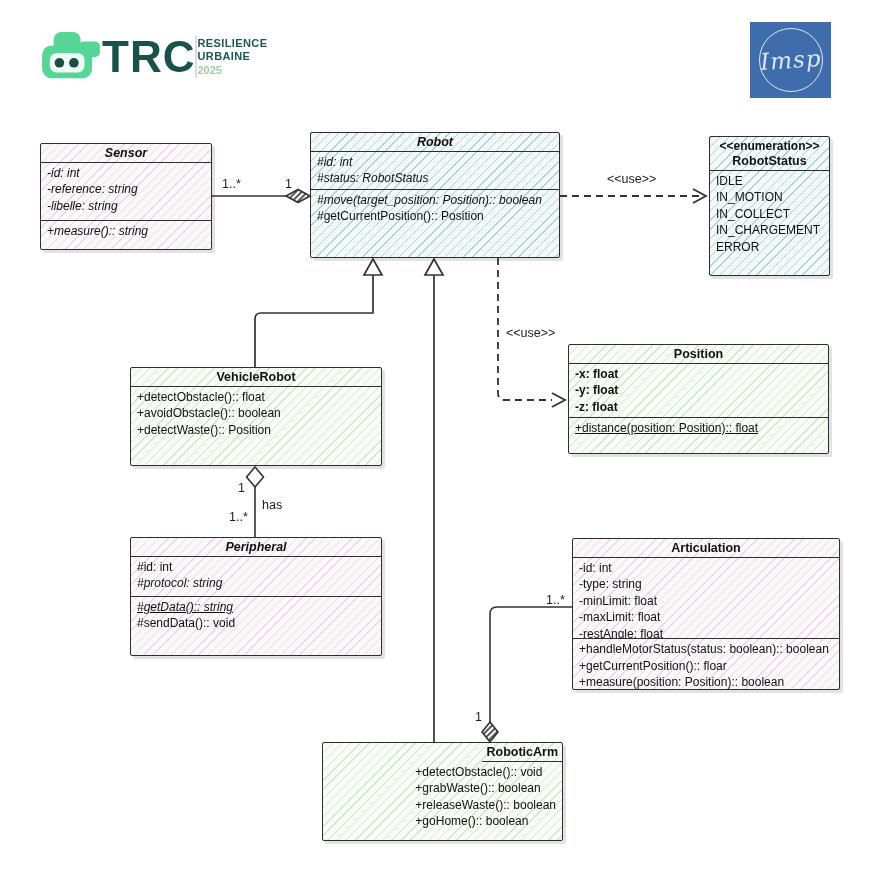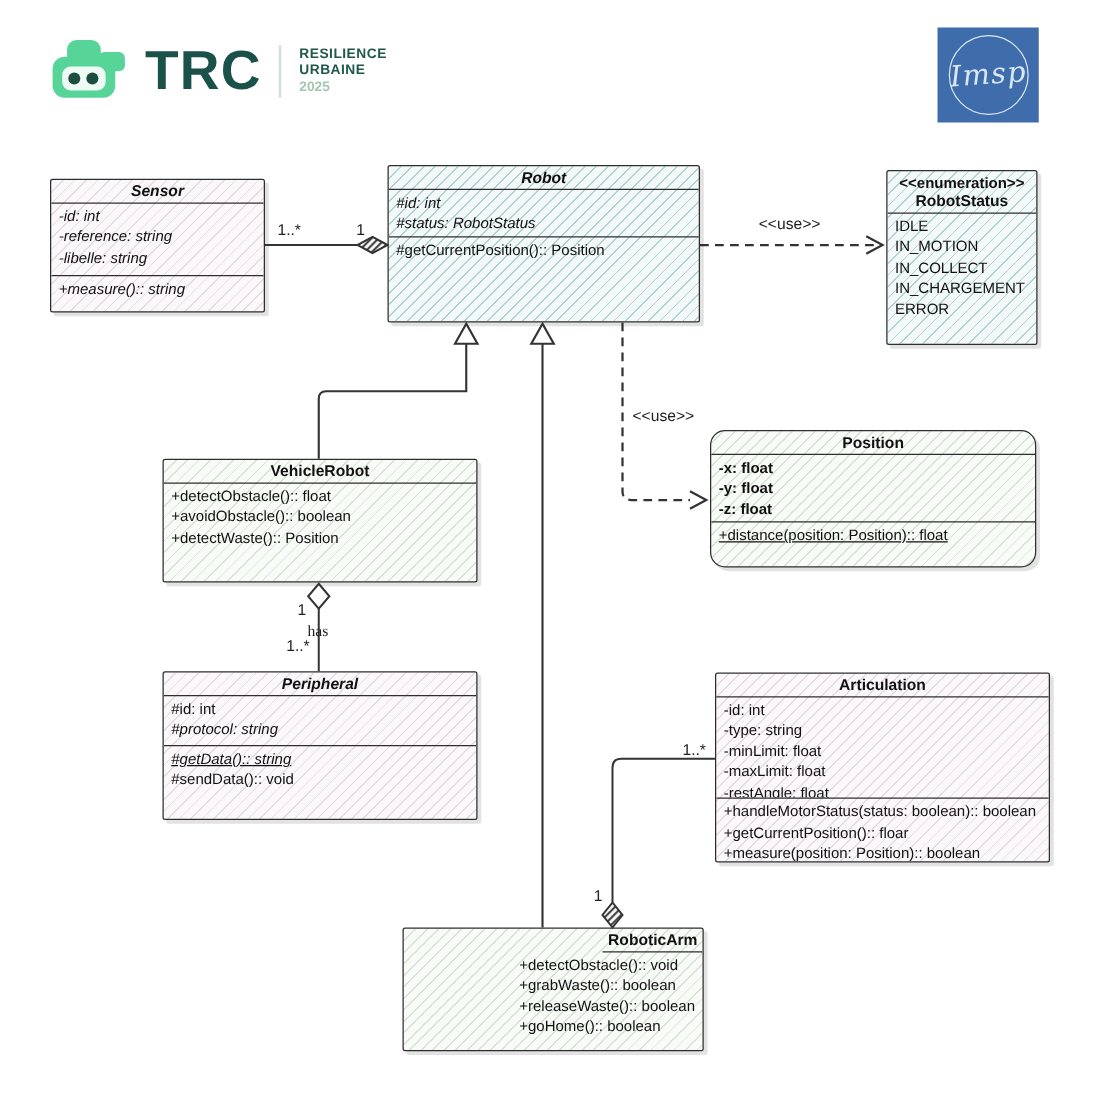--- a/index.html
+++ b/index.html
@@ -1,19 +1,19 @@
 <!DOCTYPE html>
 <html><head>
 <meta charset="utf-8">
 <style>
   html,body{margin:0;padding:0;background:#fff;font-family:"Liberation Sans",sans-serif;}
   .stage{position:relative;width:879px;height:875px;background:#ffffff;overflow:hidden;}
 
   
-  .trc-logo{position:absolute;left:40px;top:30px;display:flex;align-items:center;gap:14px;}
+  .trc-logo{position:absolute;left:40px;top:30px;display:flex;align-items:center;}
   .trc-icon{width:62px;height:54px;}
   .trc-wordmark{font-size:44px;font-weight:bold;color:#1a5148;letter-spacing:1px;line-height:1;}
   .trc-divider{width:2px;height:42px;background:#d8dedc;}
   .trc-tagline{display:flex;flex-direction:column;justify-content:center;}
   .trc-tagline .tl{font-size:11px;font-weight:bold;color:#20584d;letter-spacing:.4px;line-height:13px;}
   .trc-tagline .yr{font-size:11px;font-weight:bold;color:#a3c8b0;line-height:14px;}
   .imsp-logo{position:absolute;left:750px;top:22px;width:81px;height:76px;background:#3f6dab;
              display:flex;align-items:center;justify-content:center;}
   .imsp-circle{width:62px;height:62px;border:1.5px solid #d9e7f6;border-radius:50%;
                display:flex;align-items:center;justify-content:center;}
@@ -87,20 +87,21 @@
     </div>
   </div>
 
   <div class="uml abstract tint-teal" style="left:310px;top:132px;width:250px;height:126px;">
     <div class="title">Robot</div>
     <div class="sec" style="height:37px;">
       <div class="row it">#id: int</div>
       <div class="row it">#status: RobotStatus</div>
     </div>
     <div class="sec grow">
+      <div class="row it">#move(target_position: Position):: boolean</div>
       <div class="row">#getCurrentPosition():: Position</div>
     </div>
   </div>
 
   <div class="uml tint-teal" style="left:709px;top:136px;width:121px;height:140px;">
     <div class="title">
       <div class="stereo">&lt;&lt;enumeration&gt;&gt;</div>
       <div>RobotStatus</div>
     </div>
     <div class="sec grow">
@@ -114,21 +115,21 @@
 
   <div class="uml tint-green" style="left:130px;top:367px;width:252px;height:99px;">
     <div class="title">VehicleRobot</div>
     <div class="sec grow">
       <div class="row">+detectObstacle():: float</div>
       <div class="row">+avoidObstacle():: boolean</div>
       <div class="row">+detectWaste():: Position</div>
     </div>
   </div>
 
-  <div class="uml tint-green" style="left:568px;top:344px;width:261px;height:110px;border-radius:12px;">
+  <div class="uml tint-green" style="left:568px;top:344px;width:261px;height:110px;">
     <div class="title">Position</div>
     <div class="sec" style="height:53px;font-weight:bold;">
       <div class="row">-x: float</div>
       <div class="row">-y: float</div>
       <div class="row">-z: float</div>
     </div>
     <div class="sec grow">
       <div class="row ul">+distance(position: Position):: float</div>
     </div>
   </div>
@@ -215,19 +216,19 @@
     </g>
   </svg>
 
   <span class="rel-label" style="left:222px;top:177px;">1..*</span>
   <span class="rel-label" style="left:285px;top:177px;">1</span>
 
   <span class="rel-label" style="left:607px;top:172px;">&lt;&lt;use&gt;&gt;</span>
   <span class="rel-label" style="left:506px;top:326px;">&lt;&lt;use&gt;&gt;</span>
 
   <span class="rel-label" style="left:238px;top:481px;">1</span>
-  <span class="rel-label" style="left:246px;top:498px;font-family:Liberation Serif, serif;">has</span>
+  <span class="rel-label" style="left:262px;top:498px;">has</span>
   <span class="rel-label" style="left:229px;top:510px;">1..*</span>
 
   <span class="rel-label" style="left:546px;top:593px;">1..*</span>
   <span class="rel-label" style="left:475px;top:710px;">1</span>
 
 </div>
 
 </body></html>

